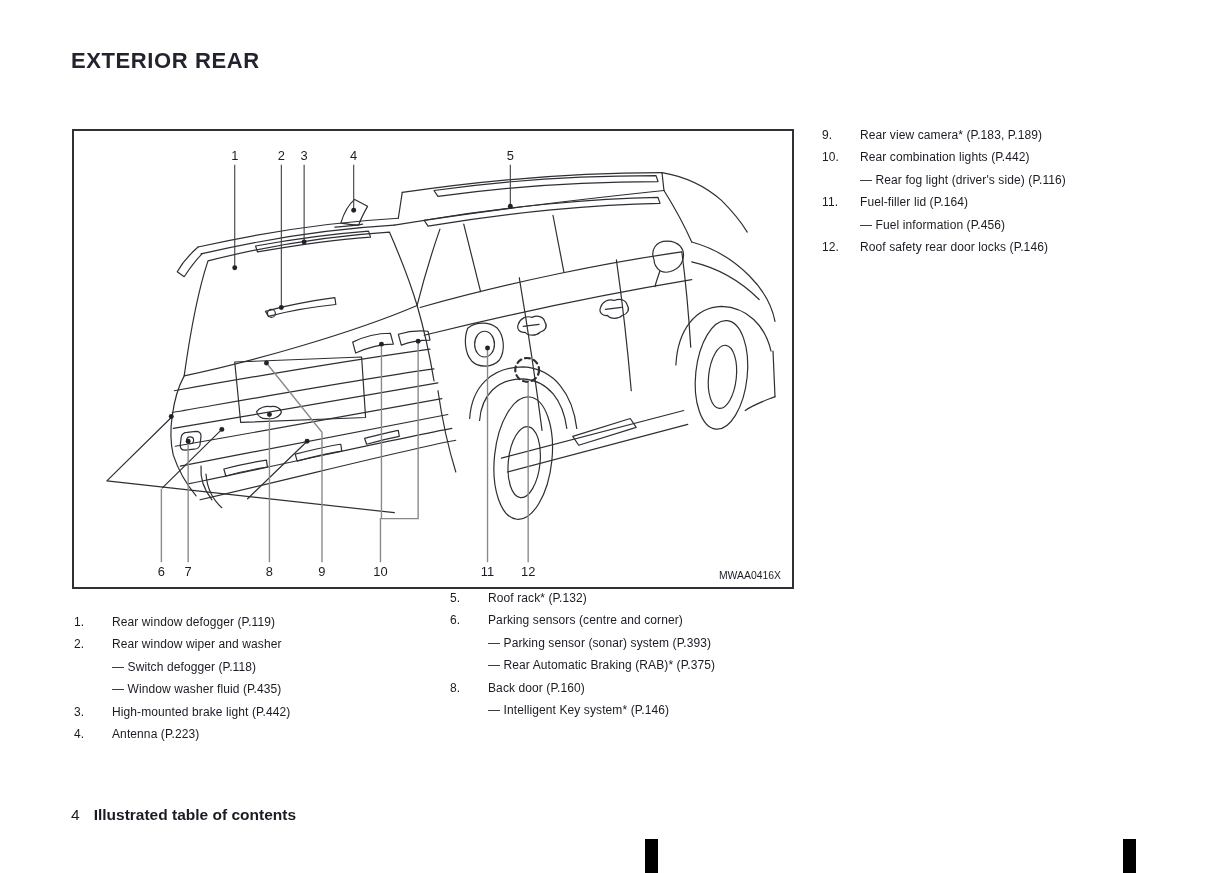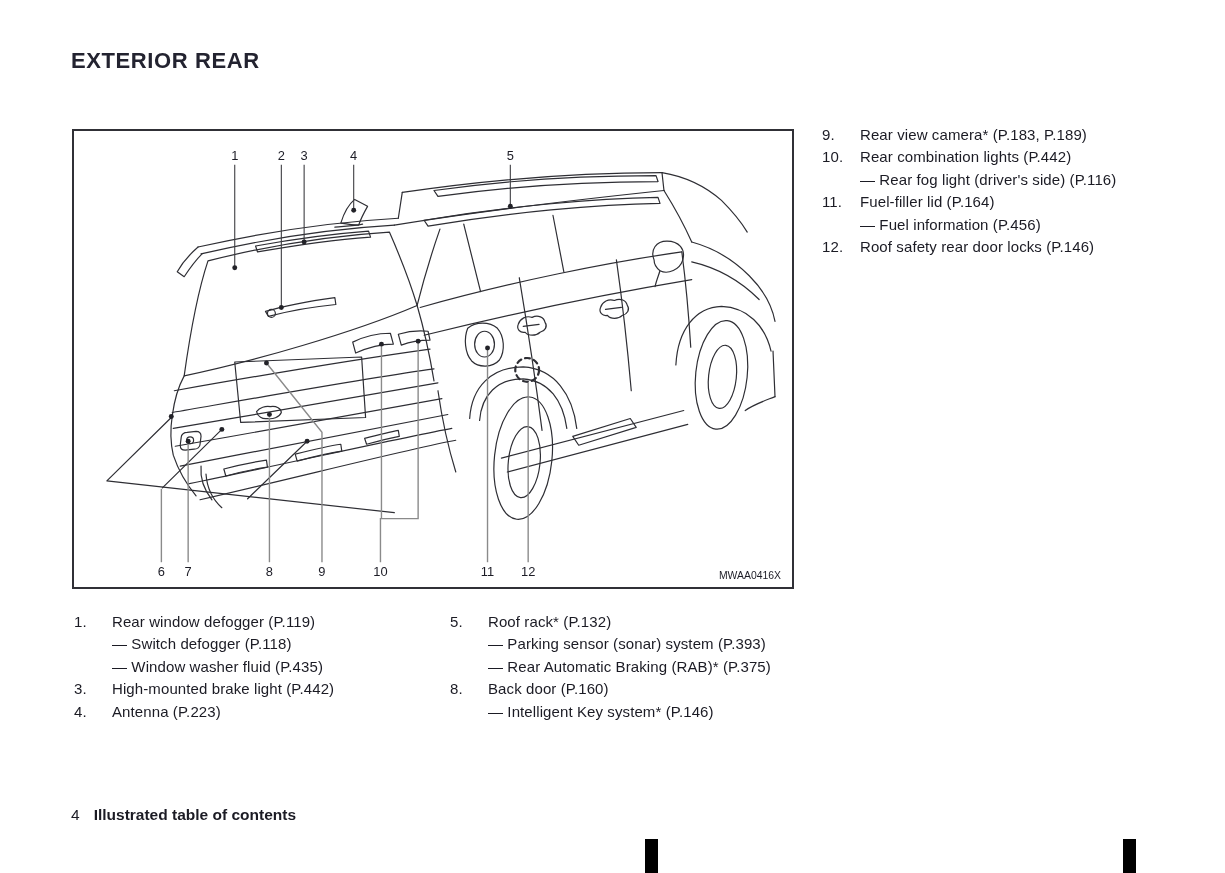--- a/index.html
+++ b/index.html
@@ -17,23 +17,23 @@
     position:absolute;left:72px;top:129px;width:722px;height:460px;
     border:2px solid #303036;box-sizing:border-box;background:#fff;
   }
   .diagram-box svg{position:absolute;left:0;top:0;width:100%;height:100%;}
   .car{stroke:#2e2e34;stroke-width:1.2;fill:none;stroke-linecap:round;stroke-linejoin:round;}
   .leader-top{stroke:#3c3c40;stroke-width:1.1;fill:none;}
   .leader-bot{stroke:#8a8a8a;stroke-width:1.4;fill:none;}
   .dot{fill:#222228;stroke:none;}
   .callout{font-size:13px;fill:#1c1c26;font-family:"Liberation Sans","DejaVu Sans",sans-serif;}
   .figcode{font-size:10.5px;fill:#1c1c26;font-family:"Liberation Sans","DejaVu Sans",sans-serif;}
-  .legend-col{position:absolute;font-size:15px;line-height:22.45px;letter-spacing:.1px;}
+  .legend-col{position:absolute;font-size:12px;line-height:22.45px;letter-spacing:.1px;}
   .legend-col-left{left:74px;top:611px;width:370px;}
-  .legend-col-middle{left:450px;top:611px;width:370px;}
+  .legend-col-middle{left:450px;top:587px;width:370px;}
   .legend-col-right{left:822px;top:124px;width:400px;}
   .legend-item{white-space:nowrap;}
   .legend-num{display:inline-block;width:38px;}
   .legend-text{}
   .legend-sub{padding-left:38px;white-space:nowrap;}
   .page-footer{position:absolute;left:71px;top:806px;font-size:15.5px;white-space:nowrap;}
   .footer-page-num{font-weight:400;color:#1b1b24;}
   .footer-title{font-weight:700;margin-left:14px;color:#1b1b24;}
   .print-mark{position:absolute;width:13px;height:34px;background:#000;}
   .print-mark-left{left:645px;top:839px;}
@@ -206,27 +206,29 @@
 <div class="legend-col legend-col-right">
     <div class="legend-item"><span class="legend-num">9.</span><span class="legend-text">Rear view camera* (P.183, P.189)</span></div>
     <div class="legend-item"><span class="legend-num">10.</span><span class="legend-text">Rear combination lights (P.442)</span></div>
     <div class="legend-sub">— Rear fog light (driver's side) (P.116)</div>
     <div class="legend-item"><span class="legend-num">11.</span><span class="legend-text">Fuel-filler lid (P.164)</span></div>
     <div class="legend-sub">— Fuel information (P.456)</div>
     <div class="legend-item"><span class="legend-num">12.</span><span class="legend-text">Roof safety rear door locks (P.146)</span></div>
   </div>
 <div class="legend-col legend-col-left">
     <div class="legend-item"><span class="legend-num">1.</span><span class="legend-text">Rear window defogger (P.119)</span></div>
+    <div class="legend-item"><span class="legend-num">2.</span><span class="legend-text">Rear window wiper and washer</span></div>
     <div class="legend-sub">— Switch defogger (P.118)</div>
     <div class="legend-sub">— Window washer fluid (P.435)</div>
     <div class="legend-item"><span class="legend-num">3.</span><span class="legend-text">High-mounted brake light (P.442)</span></div>
     <div class="legend-item"><span class="legend-num">4.</span><span class="legend-text">Antenna (P.223)</span></div>
   </div>
 <div class="legend-col legend-col-middle">
     <div class="legend-item"><span class="legend-num">5.</span><span class="legend-text">Roof rack* (P.132)</span></div>
+    <div class="legend-item"><span class="legend-num">6.</span><span class="legend-text">Parking sensors (centre and corner)</span></div>
     <div class="legend-sub">— Parking sensor (sonar) system (P.393)</div>
     <div class="legend-sub">— Rear Automatic Braking (RAB)* (P.375)</div>
     <div class="legend-item"><span class="legend-num">8.</span><span class="legend-text">Back door (P.160)</span></div>
     <div class="legend-sub">— Intelligent Key system* (P.146)</div>
   </div>
 
 <div class="page-footer">
   <span class="footer-page-num">4</span><span class="footer-title">Illustrated table of contents</span>
 </div>
 

